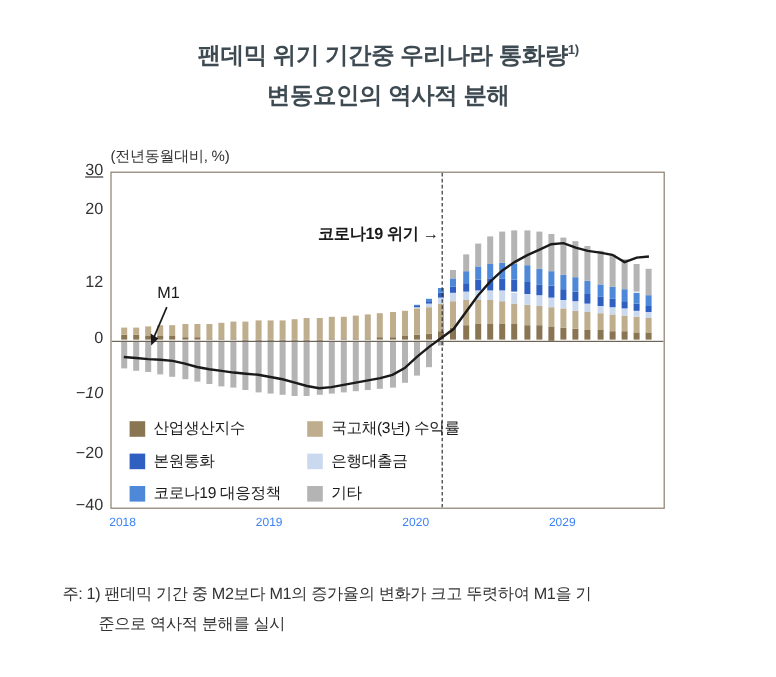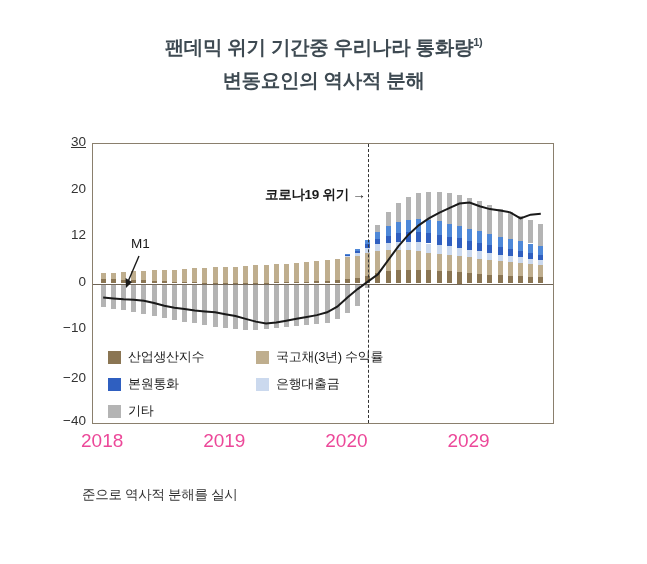--- a/index.html
+++ b/index.html
@@ -73,22 +73,22 @@
   }
   #x-labels {
     position: absolute;
     left: 92px;
     top: 430px;
     width: 462px;
     height: 20px;
   }
   .xtick {
     position: absolute;
-    font-size: 19px;
-    color: #ec4899;
+    font-size: 10px;
+    color: #3b82f6;
     transform: translateX(-50%);
   }
   .bar {
     position: absolute;
     width: 5px;
   }
   .zero-line {
     position: absolute;
     left: 0;
     width: 100%;
@@ -156,27 +156,28 @@
 </head>
 <body>
 
 <div id="root">
 
   <div class="title">
     <div><span>팬데믹 위기 기간중 우리나라 통화량</span><span class="sup">1)</span></div>
     <div>변동요인의 역사적 분해</div>
   </div>
 
+  <div class="axis-unit">(전년동월대비, %)</div>
 
   <div id="y-labels">
       <div class="ytick" style="top: -9px; text-decoration: underline;">30</div>
-      <div class="ytick" style="top: 38px;">20</div>
+      <div class="ytick" style="top: 23px;">20</div>
       <div class="ytick" style="top: 84px;">12</div>
       <div class="ytick" style="top: 130.5px;">0</div>
-      <div class="ytick" style="top: 177px;">−10</div>
+      <div class="ytick" style="top: 177px; font-style: italic;">−10</div>
       <div class="ytick" style="top: 227px;">−20</div>
       <div class="ytick" style="top: 270px;">−40</div>
     </div>
   <div id="plot-area">
       <div class="bar" style="background: rgb(138, 117, 83); left: 7.67699px; top: 134.85px; height: 4.65px;"></div>
       <div class="bar" style="background: rgb(191, 174, 142); left: 7.67699px; top: 129.27px; height: 5.58px;"></div>
       <div class="bar" style="background: rgb(180, 180, 180); left: 7.67699px; top: 139.5px; height: 23.25px;"></div>
       <div class="bar" style="background: rgb(138, 117, 83); left: 17.854px; top: 135.315px; height: 4.185px;"></div>
       <div class="bar" style="background: rgb(191, 174, 142); left: 17.854px; top: 128.805px; height: 6.51px;"></div>
       <div class="bar" style="background: rgb(180, 180, 180); left: 17.854px; top: 139.5px; height: 25.11px;"></div>
@@ -396,22 +397,27 @@
       </div>
       <div class="legend-item">
         <span class="swatch" style="background: rgb(47, 95, 192);"></span>
         <span>본원통화</span>
       </div>
       <div class="legend-item">
         <span class="swatch" style="background: rgb(203, 217, 238);"></span>
         <span>은행대출금</span>
       </div>
       <div class="legend-item">
+        <span class="swatch" style="background: rgb(78, 136, 216);"></span>
+        <span>코로나19 대응정책</span>
+      </div>
+      <div class="legend-item">
         <span class="swatch" style="background: rgb(180, 180, 180);"></span>
         <span>기타</span>
       </div>
     </div>
 
   <div class="footnote">
+    <span>주: 1) 팬데믹 기간 중 M2보다 M1의 증가율의 변화가 크고 뚜렷하여 M1을 기</span>
     <span class="fn-indent">준으로 역사적 분해를 실시</span>
   </div>
 
 </div>
 
 </body></html>

